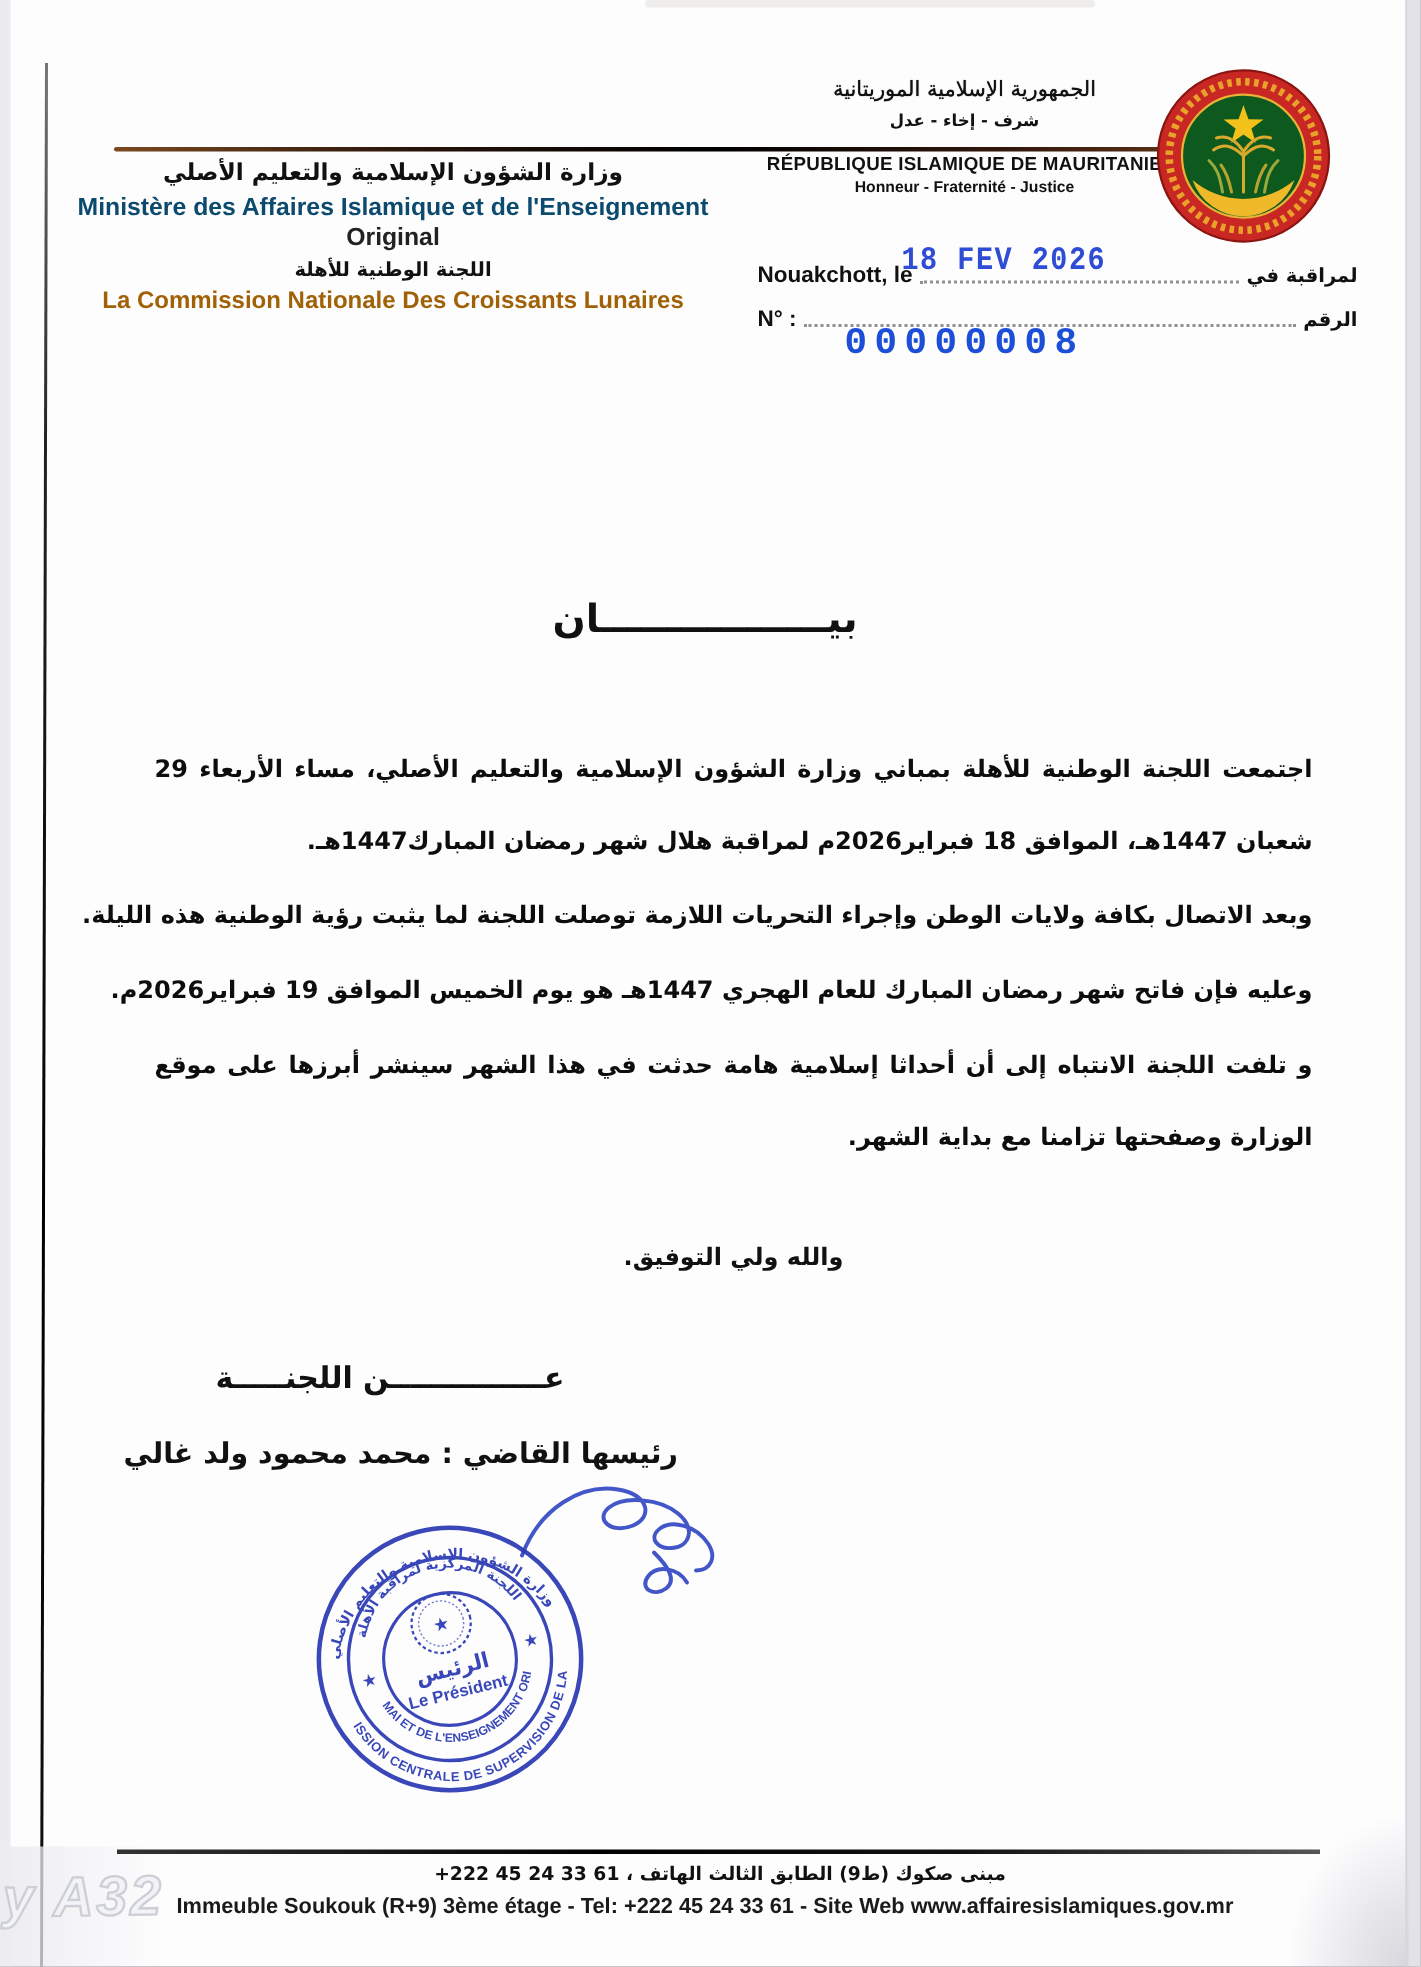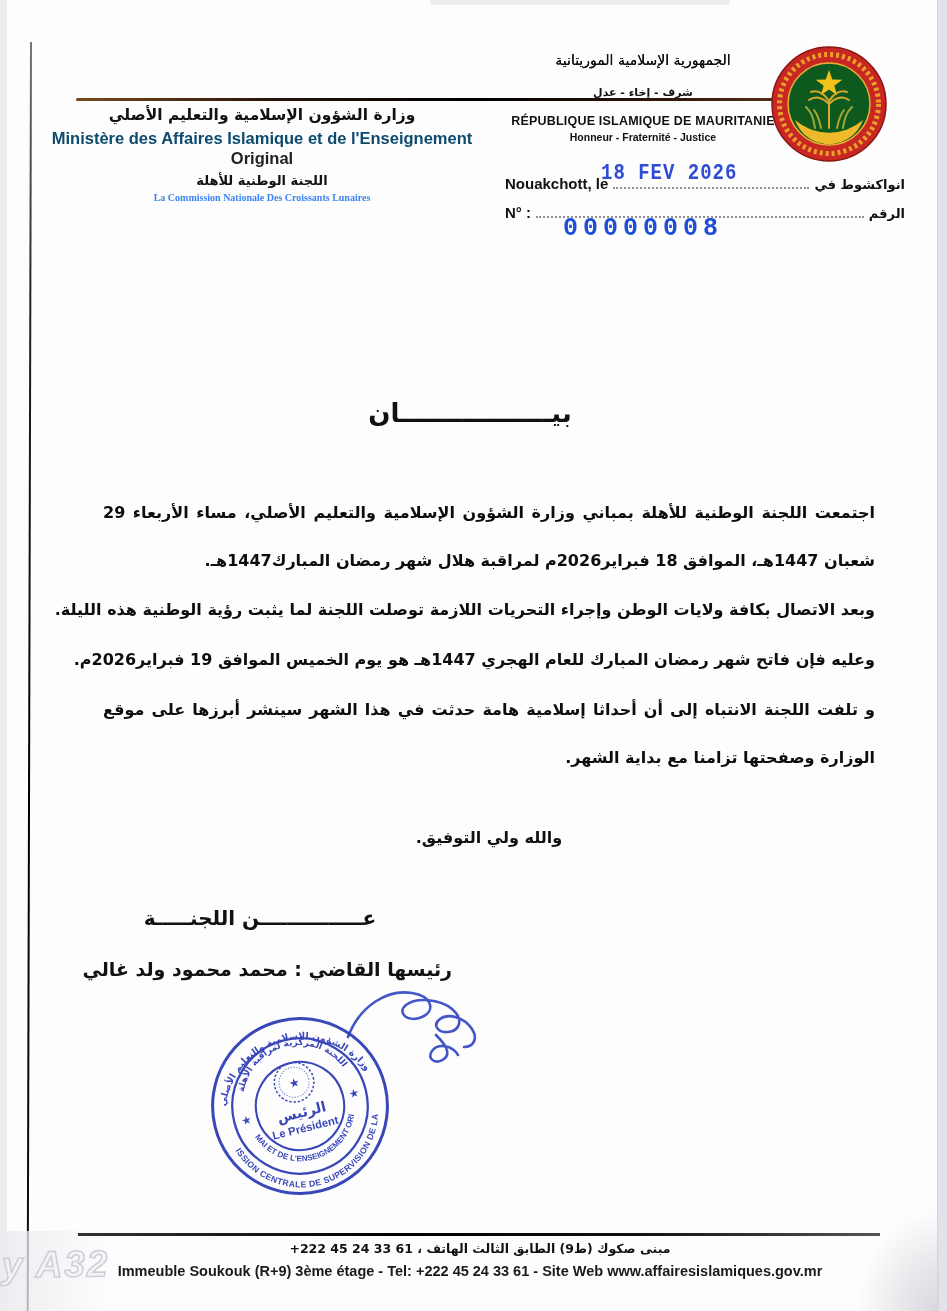--- a/index.html
+++ b/index.html
@@ -18,25 +18,25 @@
             background:linear-gradient(90deg,#ededf1,rgba(255,255,255,0));}
 
   
   .header-rule{position:absolute;left:76px;top:98px;width:800px;height:3px;border-radius:2px;
                background:linear-gradient(90deg,#7a4a20,#26130a 25%,#000 50%,#33180c 75%,#7a4520);}
   .hdr-left{position:absolute;left:42px;top:106px;width:440px;text-align:center;}
   .hdr-left .ar1{font-family:"DejaVu Sans",sans-serif;font-size:15.5px;font-weight:bold;direction:rtl;}
   .hdr-left .fr1{font-size:16.5px;font-weight:bold;margin-top:5px;color:#0c4a6e;}
   .hdr-left .fr2{font-size:16.5px;font-weight:bold;margin-top:1px;color:#222;}
   .hdr-left .ar2{font-family:"DejaVu Sans",sans-serif;font-size:13px;font-weight:bold;margin-top:5px;direction:rtl;}
-  .hdr-left .fr3{font-size:10px;font-weight:bold;margin-top:4px;color:#3b82f6;font-family:Liberation Serif, serif;}
+  .hdr-left .fr3{font-size:16px;font-weight:bold;margin-top:4px;color:#a16207;}
 
   .hdr-right{position:absolute;left:498px;top:52px;width:290px;text-align:center;}
   .hdr-right .rep-ar{font-family:"DejaVu Sans",sans-serif;font-size:14px;font-weight:normal;direction:rtl;text-shadow:0 0 .6px #000;}
-  .hdr-right .motto-ar{font-family:"DejaVu Sans",sans-serif;font-size:11px;font-weight:bold;margin-top:18px;direction:rtl;}
+  .hdr-right .motto-ar{font-family:"DejaVu Sans",sans-serif;font-size:11px;font-weight:bold;margin-top:6px;direction:rtl;}
   .hdr-right .rep-fr{font-size:12.5px;font-weight:bold;margin-top:15px;letter-spacing:.2px;}
   .hdr-right .motto-fr{font-size:10.5px;font-weight:bold;margin-top:3px;}
 
   .emblem{position:absolute;left:768px;top:44px;}
 
   
   .ref-block{position:absolute;left:505px;top:175px;width:400px;}
   .ref-row{display:flex;align-items:flex-end;margin-bottom:12px;}
   .ref-label{font-size:15px;font-weight:bold;white-space:nowrap;}
   .dots{flex:1;border-bottom:2px dotted #909090;margin:0 5px 3px;}
@@ -123,21 +123,21 @@
         <path d="M 52,84 C 50,74 48,70 45,66" stroke="#b8a32f"></path>
         <path d="M 68,84 C 70,74 72,70 75,66" stroke="#b8a32f"></path>
       </g>
     </svg>
   </div>
 
   <div class="ref-block">
     <div class="ref-row">
       <span class="ref-label">Nouakchott, le</span>
       <span class="dots"></span>
-      <span class="ref-ar">انواكشوط في</span>
+      <span class="ref-ar">لمراقبة في</span>
     </div>
     <div class="ref-row">
       <span class="ref-label">N° :</span>
       <span class="dots"></span>
       <span class="ref-ar">الرقم</span>
     </div>
   </div>
   <div class="stamp-date">18 FEV 2026</div>
   <div class="stamp-number">00000008</div>
 

